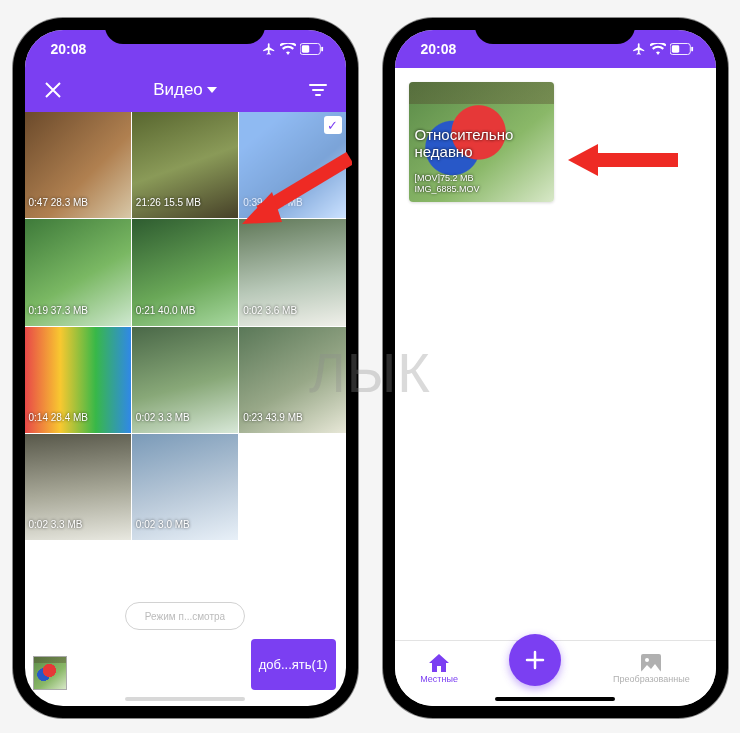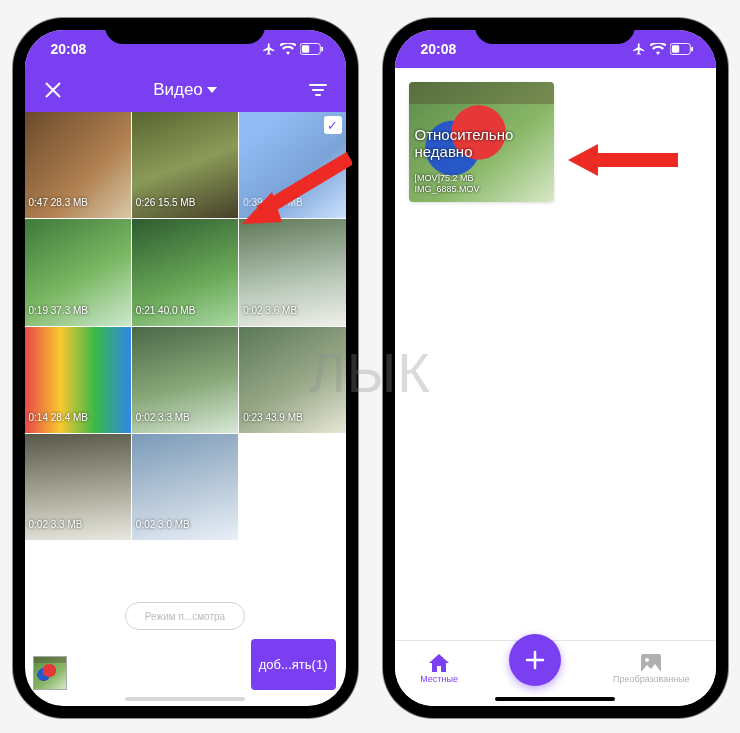--- a/index.html
+++ b/index.html
@@ -182,21 +182,21 @@
               <path d="M1 2h16M4 7h10M7 12h4"></path>
             </svg>
         </div>
       </div>
 
       <div class="grid" id="grid-left">
           <div class="cell t-squirrel">
             <div class="meta">0:47 28.3 MB</div>
           </div>
           <div class="cell t-ostrich">
-            <div class="meta">0:26 15.5 MB</div>
+            <div class="meta">21:26 15.5 MB</div>
           </div>
           <div class="cell t-parrot selected">
             <div class="meta">0:39 75.2 MB</div>
             <div class="check">✓</div>
           </div>
           <div class="cell t-green1">
             <div class="meta">0:19 37.3 MB</div>
           </div>
           <div class="cell t-green2">
             <div class="meta">0:21 40.0 MB</div>

